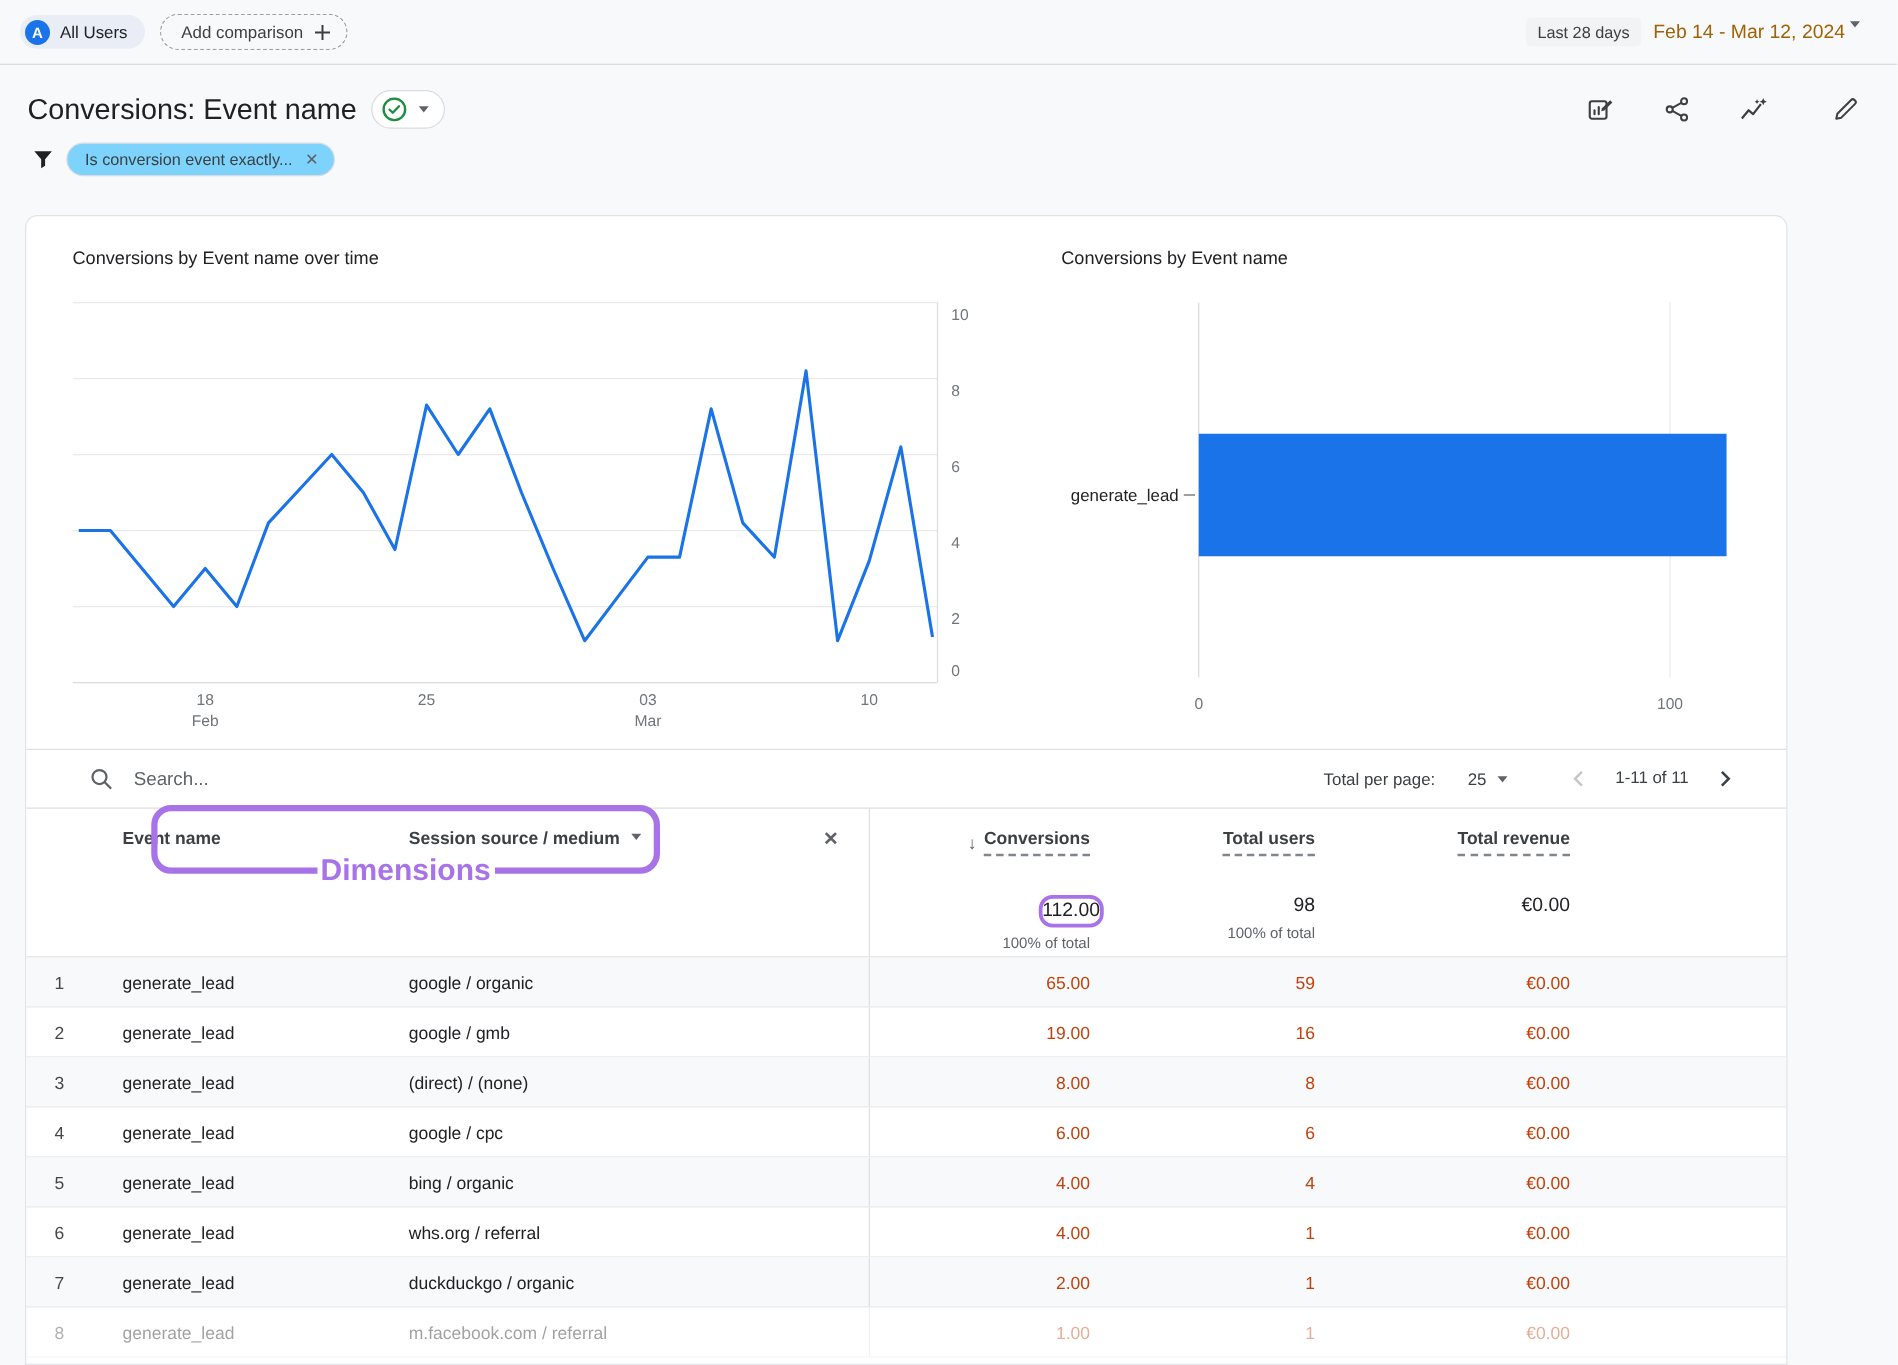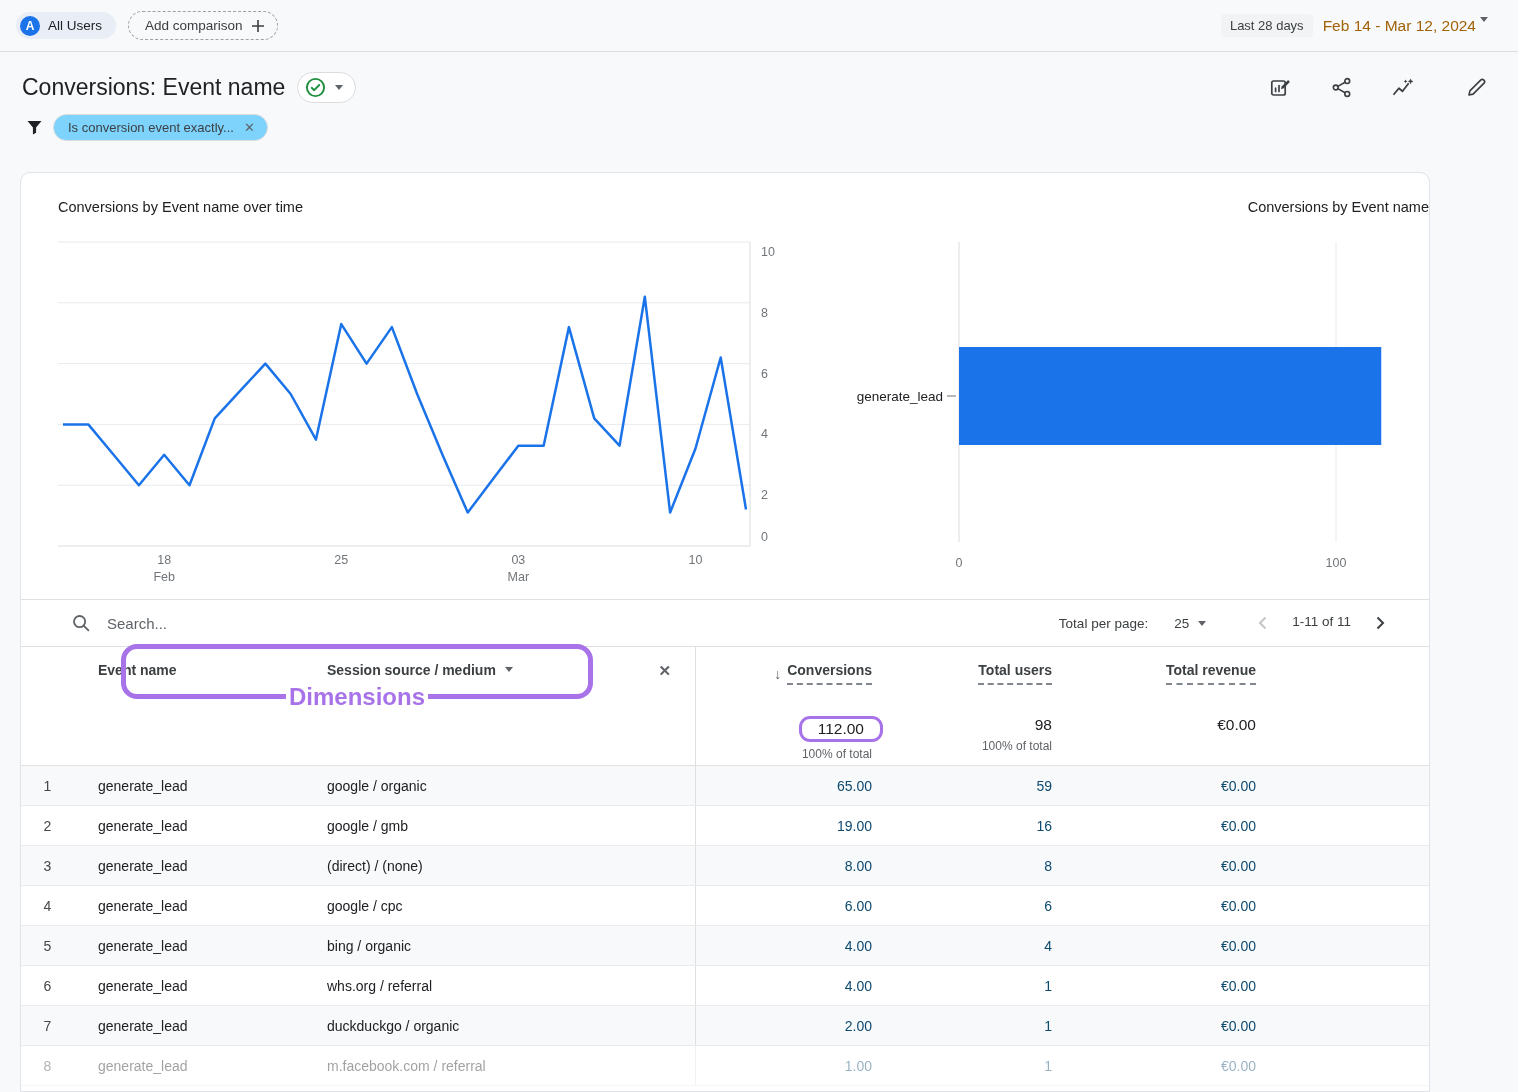--- a/index.html
+++ b/index.html
@@ -44,21 +44,21 @@
     border:1px solid #dadce0; background:#7dd3fc; border-radius:14px; height:27px;
     padding:0 12px 0 14px; font-size:13px; color:#3c4043; cursor:pointer; }
   .x-glyph { color:#5f6368; font-size:13px; cursor:pointer; }
 
   
   .card { position:relative; margin:31px 88px 0 20px; width:1410px; height:920px;
     background:#fff; border:1px solid #e0e3e7; border-radius:10px 10px 0 0; overflow:hidden; }
   .charts-region { position:relative; height:426px; }
   .chart-block h2 { font-size:14.5px; font-weight:400; color:#202124; margin-bottom:22px; }
   .chart-line { position:absolute; left:37px; top:26px; width:723px; }
-  .chart-bar  { position:absolute; left:828px; top:26px; width:580px;text-align:right; }
+  .chart-bar  { position:absolute; left:828px; top:26px; width:580px; }
 
   
   .toolbar { height:48px; border-top:1px solid #e0e0e0; border-bottom:1px solid #e0e0e0;
     display:flex; align-items:center; padding:0 40px 0 50px; }
   .search-input { border:none; outline:none; background:transparent; font-size:15px;
     font-family:inherit; margin-left:16px; width:320px; color:#202124; }
   .search-input::placeholder { color:#5f6368; }
   .rpp-label { font-size:13.5px; color:#3c4043; }
   .rpp-select { display:flex; align-items:center; gap:9px; margin-left:26px; cursor:pointer;
     font-size:13.5px; color:#3c4043; }
@@ -75,33 +75,33 @@
   .hcell.src .caret { margin-top:5px; }
   .hcell.xc { text-align:right; padding-right:24px; }
   .mcell { display:flex; flex-direction:column; align-items:flex-end; padding-top:15px; }
   .m-start { border-left:1px solid #e0e0e0; }
   .mh { display:flex; align-items:center; gap:6px; }
   .sort-arrow { color:#5f6368; font-size:14px; font-weight:normal; }
   .dashed { border-bottom:2px dashed #80868b; padding-bottom:5px; white-space:nowrap; }
   .total-val { font-size:15.5px; color:#202124; margin-top:31px; font-weight:normal; }
   .total-sub { font-size:12px; color:#5f6368; margin-top:5px; font-weight:normal; }
   .total-box { display:inline-block; border:3px solid #a873e8; border-radius:11px;
-    padding:1px 16px; margin-right:-11px; }
+    padding:1px 0; margin-right:-11px; }
 
   .trow { height:40px; border-bottom:1px solid #e8eaed; align-items:center; font-size:14px; }
   .trow:nth-child(odd) { background:#f8f9fa; }
   .trow:last-child { opacity:.42; }
   .c-num { text-align:center; color:#444746; }
   .c-ev { padding-left:24px; }
   .c-src { padding-left:23px; }
-  .c-met { text-align:right; color:#0c4a6e;padding-left:24px; }
+  .c-met { text-align:right; color:#c2410c;padding-left:24px; }
   .trow .m-start { align-self:stretch; display:flex; align-items:center; justify-content:flex-end; }
 
   
-  .dims-box { position:absolute; left:100px; top:471px; width:472px; height:55px;
+  .dims-box { position:absolute; left:100px; top:471px; width:407px; height:55px;
     border:5px solid #a873e8; border-radius:16px; pointer-events:none; z-index:5; }
   .dims-label { position:absolute; left:50%; bottom:-17px; transform:translateX(-50%);
     background:#fff; padding:0 3px; color:#a873e8; font-size:24px; font-weight:bold; }
 
   svg text { font-family:"Liberation Sans", sans-serif; }
 </style>
 </head>
 <body>
 
 <div class="topbar">

